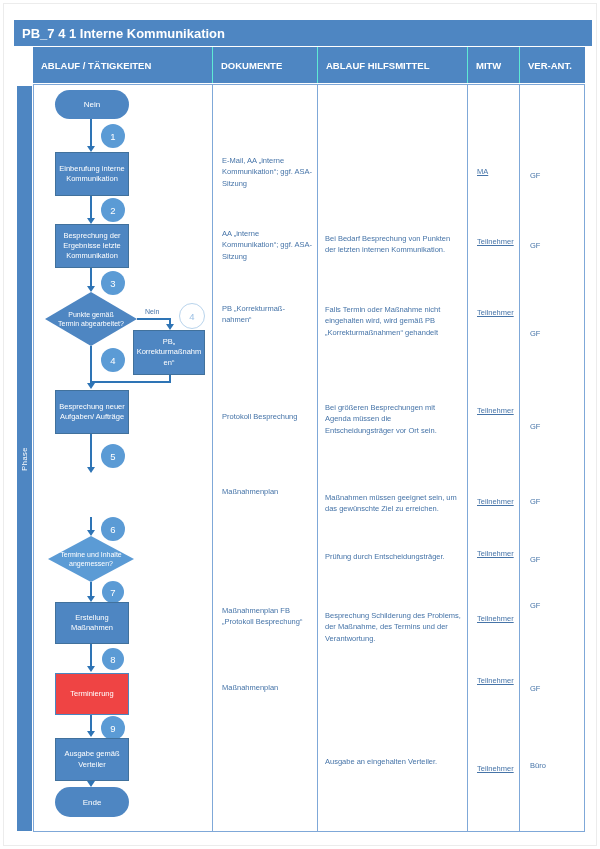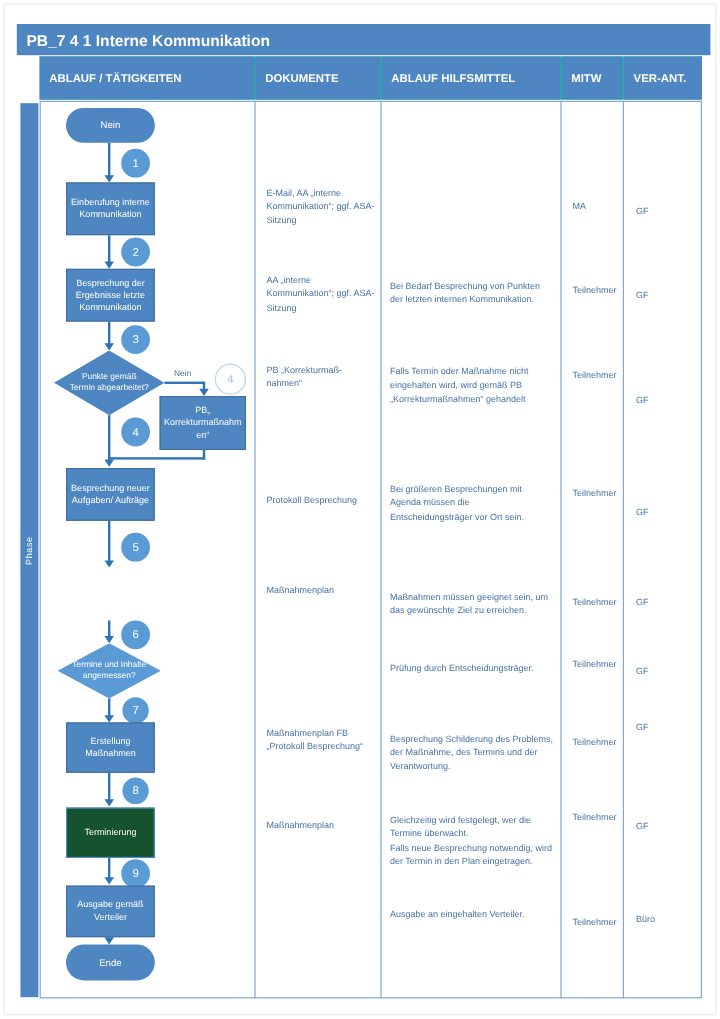--- a/index.html
+++ b/index.html
@@ -3,59 +3,59 @@
 <meta charset="utf-8">
 <style>
   html,body{margin:0;padding:0;background:#fff;}
   .page{position:relative;width:600px;height:849px;background:#fff;
         font-family:"Liberation Sans",sans-serif;overflow:hidden;}
   .page-frame{position:absolute;inset:3px;border:1px solid #ececec;pointer-events:none;}
 
   
   .title-bar{position:absolute;left:14px;top:20px;width:578px;height:26px;background:#4e86c2;
              color:#fff;font-size:13px;font-weight:bold;display:flex;align-items:center;padding-left:8px;box-sizing:border-box;}
-  .hdr-row{position:absolute;left:33px;top:47px;width:552px;height:36px;display:flex;gap:1px;background:#14b8a6;justify-content:center;}
+  .hdr-row{position:absolute;left:33px;top:47px;width:552px;height:36px;display:flex;gap:1px;background:#5eead4;justify-content:center;}
   .hdr-cell{background:#4e86c2;color:#fff;font-size:9.5px;font-weight:bold;display:flex;align-items:center;
             padding-left:8px;box-sizing:border-box;}
   .hc1{width:179px;} .hc2{width:104px;} .hc3{width:149px;} .hc4{width:51px;} .hc5{flex:1;}
 
   
   .phase-bar{position:absolute;left:17px;top:86px;width:15px;height:745px;background:#4e86c2;
              display:flex;align-items:center;justify-content:center;}
   .phase-bar span{writing-mode:vertical-rl;transform:rotate(180deg);color:#fff;font-size:7.5px;letter-spacing:.5px;}
 
   
   .body-frame{position:absolute;left:33px;top:84px;width:552px;height:748px;border:1px solid #7fa8d8;box-sizing:border-box;background:#fff;}
   .vsep{position:absolute;top:84px;height:748px;width:1px;background:#7fa8d8;}
 
   
   .fbox{position:absolute;left:55px;width:74px;background:#4e86c2;border:1px solid #41719c;color:#fff;
         font-size:7.5px;line-height:1.35;display:flex;align-items:center;justify-content:center;
         text-align:center;padding:2px;box-sizing:border-box;}
-  .fbox.light{background:#14532d;border-color:#4a86c0;}
+  .fbox.light{background:#ef4444;border-color:#4a86c0;}
   .oval{position:absolute;left:55px;width:74px;background:#4e86c2;color:#fff;font-size:8px;
         display:flex;align-items:center;justify-content:center;border-radius:15px;}
   .diamond{position:absolute;color:#fff;font-size:7px;line-height:1.3;display:flex;align-items:center;
            justify-content:center;text-align:center;clip-path:polygon(50% 0%,100% 50%,50% 100%,0% 50%);
            padding:0 12px;box-sizing:border-box;}
   .num-circle{position:absolute;width:24px;height:24px;border-radius:50%;background:#5b9bd5;color:#fff;
               font-size:9.5px;display:flex;align-items:center;justify-content:center;}
   .num-circle.small{width:22px;height:22px;}
   .num-circle.outline{background:#fff;border:1px solid #b9d4ec;color:#9cc0e4;box-sizing:border-box;}
   .vline{position:absolute;width:1.5px;background:#2e74b5;}
   .hline{position:absolute;height:1.5px;background:#2e74b5;}
   .ah-down{position:absolute;width:0;height:0;border-left:4px solid transparent;border-right:4px solid transparent;
            border-top:6px solid #2e74b5;}
   .branch-label{position:absolute;color:#4674a8;font-size:7px;}
 
   
   .cell-text{position:absolute;color:#4674a8;font-size:7.5px;line-height:1.5;white-space:pre-line;}
   .dok{left:222px;width:92px;}
   .hil{left:325px;width:136px;}
-  .mit{left:477px;width:42px;}
+  .mit{left:477px;width:42px;text-decoration:underline;}
   .ver{left:530px;width:48px;}
 </style>
 </head>
 <body>
 
 <div class="page">
   <div class="page-frame"></div>
 
   <div class="title-bar">
     <span>PB_7 4 1 Interne Kommunikation</span>
@@ -154,22 +154,20 @@
   <div class="cell-text dok" style="top:486px">Maßnahmenplan</div>
   <div class="cell-text dok" style="top:605px">Maßnahmenplan FB „Protokoll Besprechung“</div>
   <div class="cell-text dok" style="top:682px">Maßnahmenplan</div>
 
   <div class="cell-text hil" style="top:233px">Bei Bedarf Besprechung von Punkten der letzten internen Kommunikation.</div>
   <div class="cell-text hil" style="top:304px">Falls Termin oder Maßnahme nicht eingehalten wird, wird gemäß PB „Korrekturmaßnahmen“ gehandelt</div>
   <div class="cell-text hil" style="top:402px">Bei größeren Besprechungen mit Agenda müssen die Entscheidungsträger vor Ort sein.</div>
   <div class="cell-text hil" style="top:492px">Maßnahmen müssen geeignet sein, um das gewünschte Ziel zu erreichen.</div>
   <div class="cell-text hil" style="top:551px">Prüfung durch Entscheidungsträger.</div>
   <div class="cell-text hil" style="top:610px">Besprechung Schilderung des Problems, der Maßnahme, des Termins und der Verantwortung.</div>
-  <div class="cell-text hil" style="top:678px">Gleichzeitig wird festgelegt, wer die Termine überwacht.
-Falls neue Besprechung notwendig, wird der Termin in den Plan eingetragen.</div>
   <div class="cell-text hil" style="top:756px">Ausgabe an eingehalten Verteiler.</div>
 
   <div class="cell-text mit" style="top:166px">MA</div>
   <div class="cell-text mit" style="top:236px">Teilnehmer</div>
   <div class="cell-text mit" style="top:307px">Teilnehmer</div>
   <div class="cell-text mit" style="top:405px">Teilnehmer</div>
   <div class="cell-text mit" style="top:496px">Teilnehmer</div>
   <div class="cell-text mit" style="top:548px">Teilnehmer</div>
   <div class="cell-text mit" style="top:613px">Teilnehmer</div>
   <div class="cell-text mit" style="top:675px">Teilnehmer</div>

